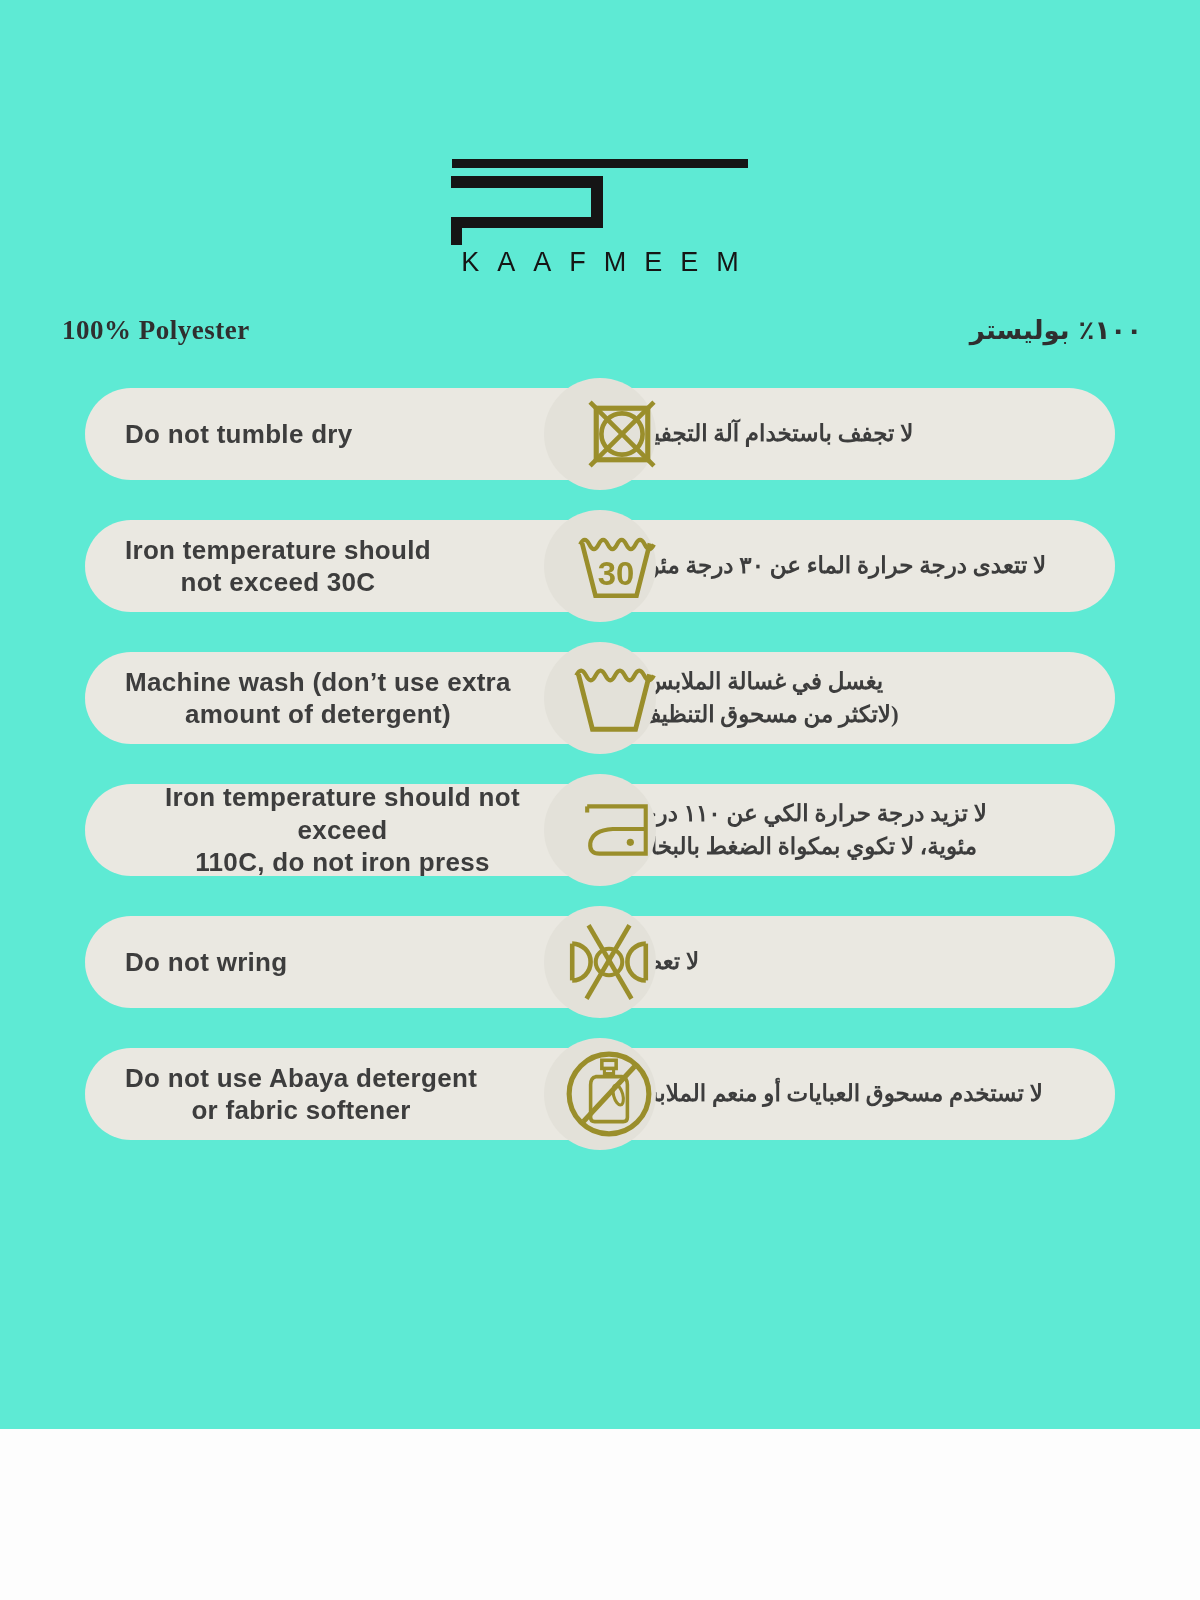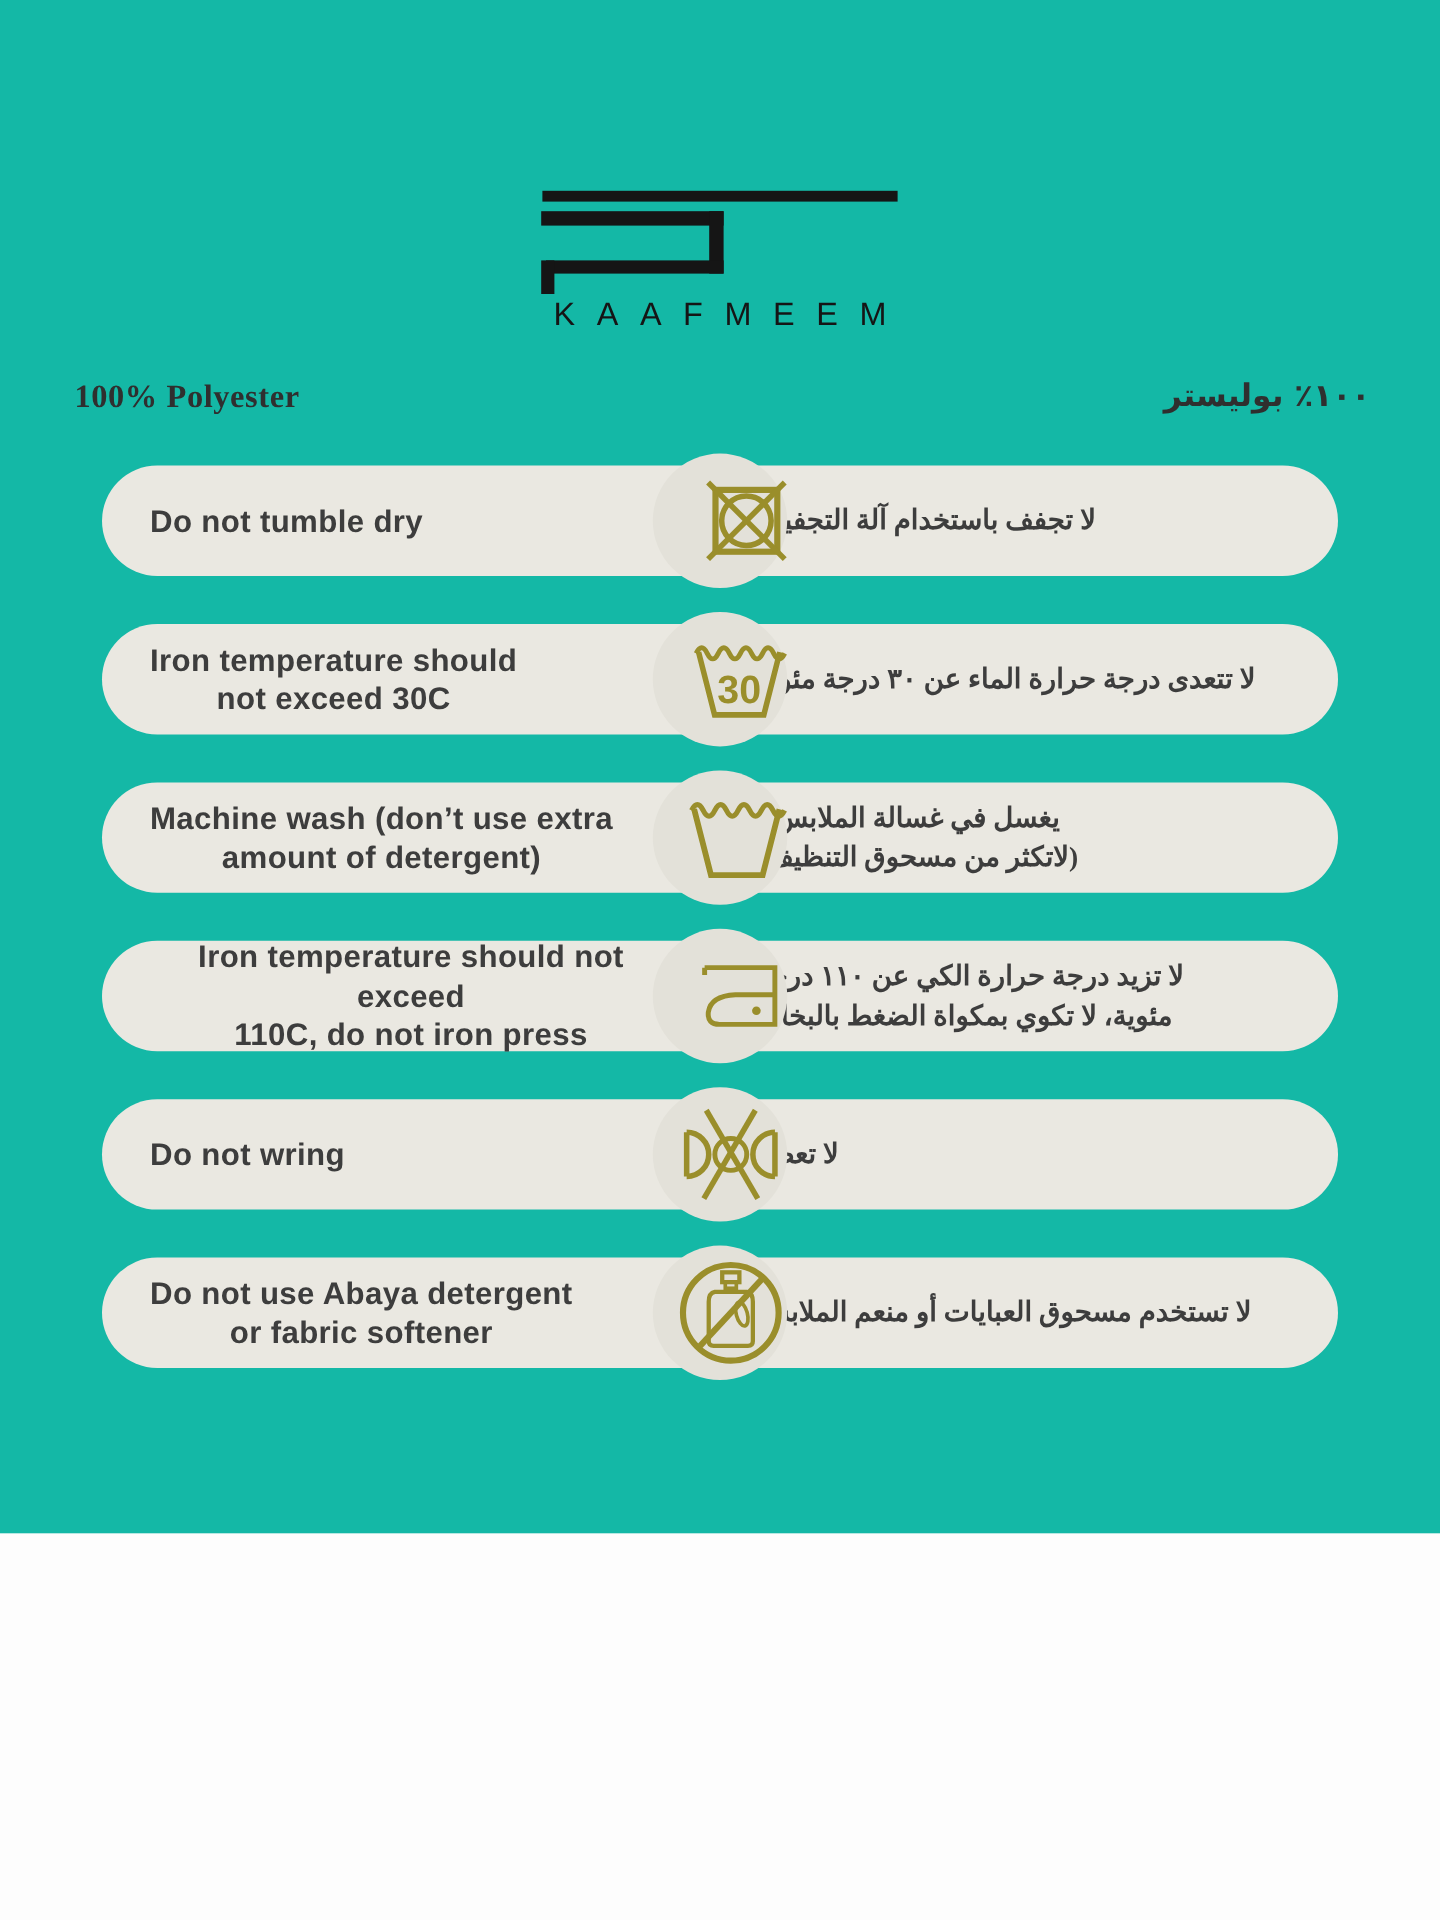--- a/index.html
+++ b/index.html
@@ -1,17 +1,17 @@
 <!DOCTYPE html>
 <html><head>
 <meta charset="utf-8">
 <style>
   html,body{margin:0;padding:0;background:#fdfdfd;}
   .page{
-    position:relative;width:1200px;height:1278px;background:#14b8a6;
+    position:relative;width:1200px;height:1429px;background:#5eead4;
     font-family:"Liberation Sans",sans-serif;color:#3d3d3d;overflow:hidden;
   }
   
   .logo{position:absolute;left:450px;top:155px;width:300px;height:92px;}
   .brand-name{
     position:absolute;top:247px;left:0;width:1200px;box-sizing:border-box;
     padding-left:18px;text-align:center;font-size:27px;font-weight:500;
     letter-spacing:18px;color:#151515;
   }
   

